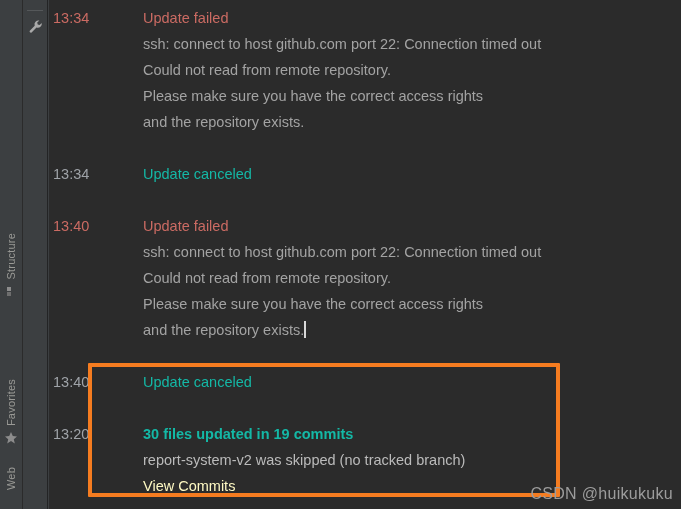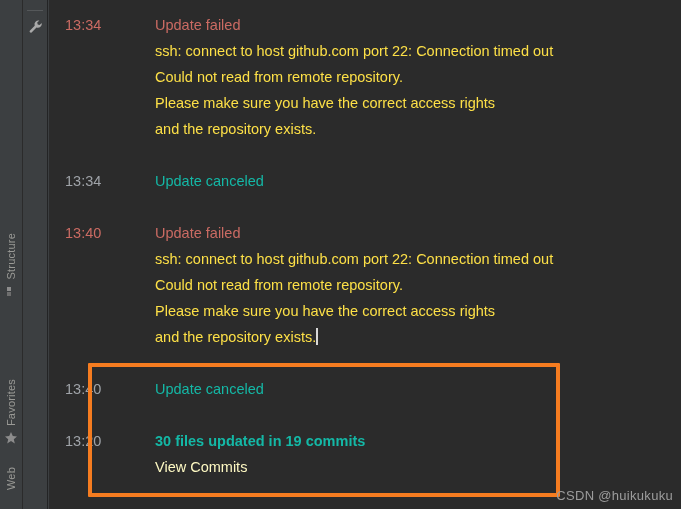--- a/index.html
+++ b/index.html
@@ -112,23 +112,23 @@
     top: 0;
     bottom: 0;
     left: 0;
     width: 1px;
     background: #3c3f41;
   }
 
   .log {
     position: absolute;
     top: 0;
-    left: 12px;
+    left: 0;
     right: 0;
-    padding-top: 12px;
+    padding-top: 5px;
   }
 
   .entry { display: block; }
 
   .row {
     display: flex;
     align-items: flex-start;
     height: 26px;
     line-height: 26px;
     font-size: 14.5px;
@@ -140,21 +140,21 @@
     text-align: left;
     padding-left: 5px;
     box-sizing: border-box;
     font-size: 14.5px;
   }
   .msg { padding-left: 7px; margin-left: 40px; }
 
   .err .ts, .err .msg { color: #cb6b63; }
   .neutral .ts { color: #9fa3a8; }
   .neutral .msg { color: #14b8a6; }
-  .detail .msg { color: #fde047; }
+  .detail .msg { color: #a3a3a3; }
   .bold-msg { font-weight: bold; color: #d6d6d6; }
   .sub-msg { color: #bbbbbb; }
 
   .spacer { height: 26px; }
 
   .caret {
     display: inline-block;
     width: 2px;
     height: 17px;
     background: #d8d8d8;
@@ -178,21 +178,21 @@
     box-sizing: border-box;
     pointer-events: none;
     border-radius: 1px;
   }
 
   
   .watermark {
     position: absolute;
     right: 8px;
     bottom: 6px;
-    font-size: 13px;
+    font-size: 16px;
     color: #9c9c9c;
     letter-spacing: .3px;
   }
 </style>
 </head>
 <body>
 
 <div id="app">
 
   <div class="toolbar-strip">
@@ -309,20 +309,24 @@
 
       <div class="spacer"></div>
 
       <div class="entry">
         <div class="row neutral">
           <span class="ts">13:20</span>
           <span class="msg bold-msg">30 files updated in 19 commits</span>
         </div>
         <div class="row">
           <span class="ts"></span>
+          <span class="msg sub-msg">report-system-v2 was skipped (no tracked branch)</span>
+        </div>
+        <div class="row">
+          <span class="ts"></span>
           <span class="msg"><a class="link">View Commits</a></span>
         </div>
       </div>
 
     </div>
 
     <div class="annot-box"></div>
   </div>
 
 </div>

